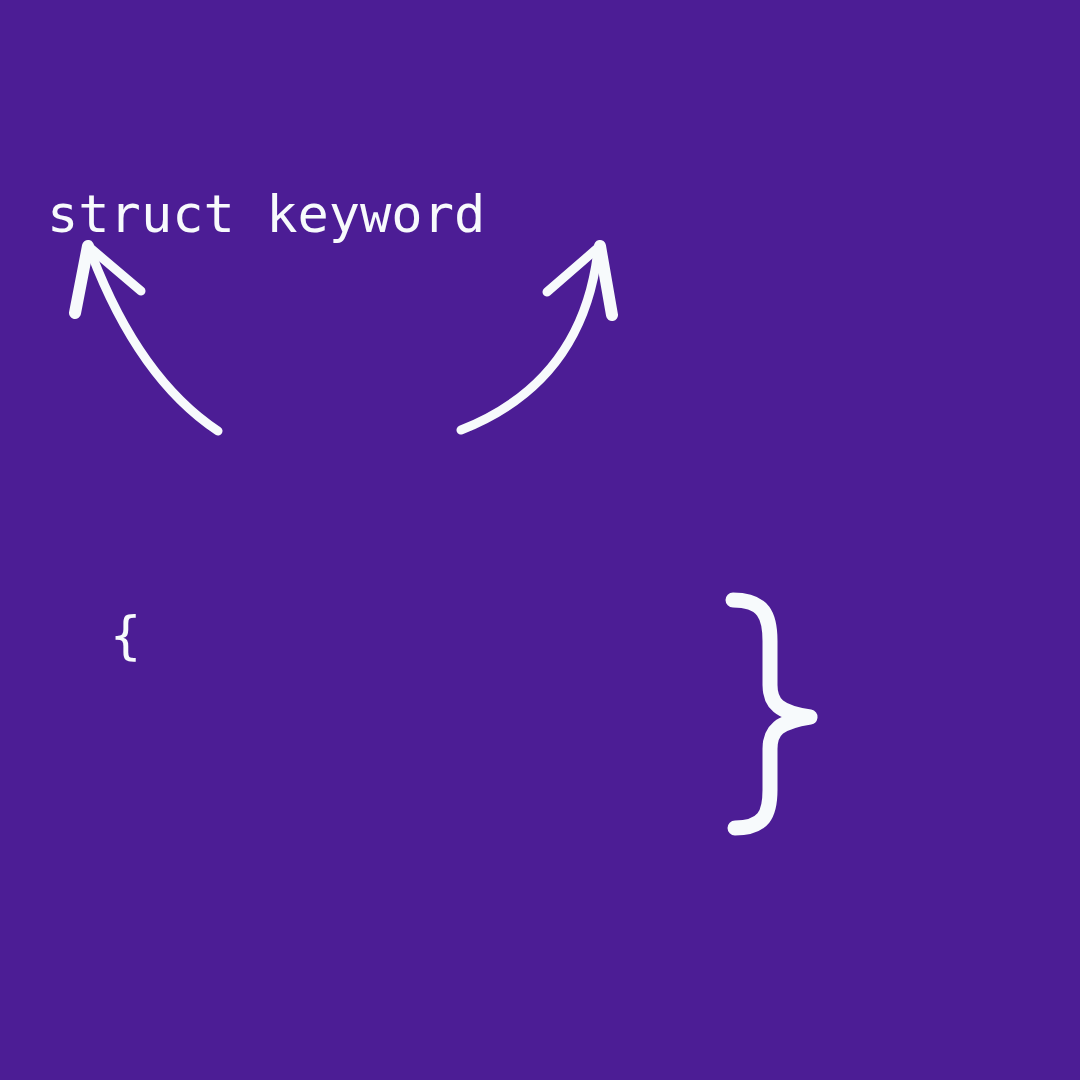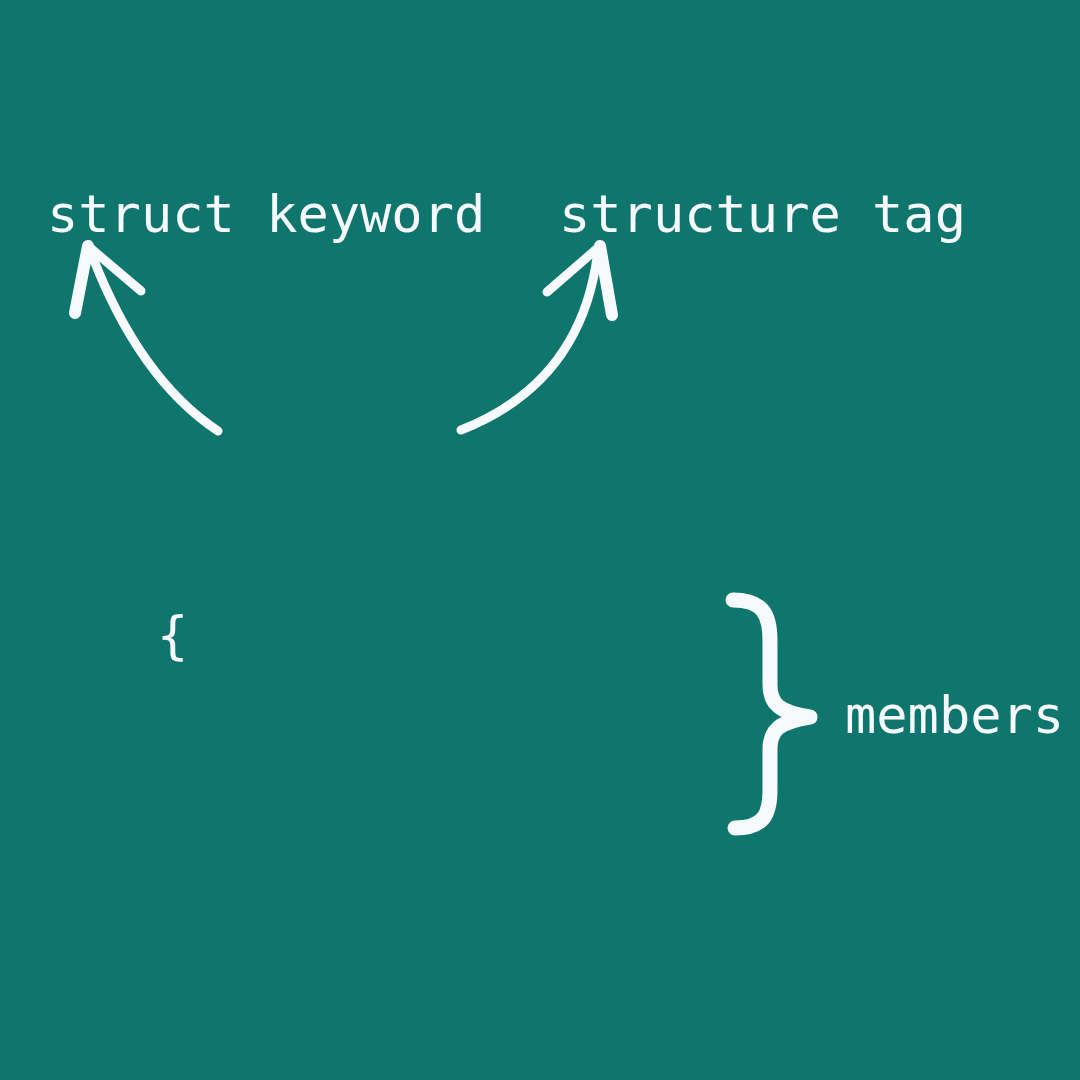--- a/index.html
+++ b/index.html
@@ -5,24 +5,23 @@
   html, body {
     margin: 0;
     padding: 0;
     background: #091a27;
   }
   .stage {
     position: relative;
     width: 1080px;
     height: 1080px;
     overflow: hidden;
-    background: #0f766e;
+    background: #4c1d95;
     font-family: "DejaVu Sans Mono", "Liberation Mono", monospace;
     color: #f7fafc;
-    text-align: center;
   }
   .label {
     position: absolute;
     font-size: 52px;
     line-height: 52px;
     white-space: pre;
     color: #f7fafc;
   }
   .label-struct-keyword { left: 47px;  top: 188px; }
   .label-structure-tag  { left: 559px; top: 188px; }
@@ -51,21 +50,20 @@
     stroke-linejoin: round;
   }
 </style>
 </head>
 <body>
 
 <div class="stage">
 
   <div class="label label-struct-keyword">struct keyword</div>
 
-  <div class="label label-structure-tag">structure tag</div>
 
   <svg class="overlay-svg" viewBox="0 0 1080 1080">
 
     <g>
       <path class="stroke-white" stroke-width="9" d="M 218 431 Q 138 378 90 250"></path>
       <path class="stroke-white" stroke-width="12" d="M 88 246 L 75 313"></path>
       <path class="stroke-white" stroke-width="9" d="M 88 246 L 141 291"></path>
     </g>
 
     <g>
@@ -86,15 +84,14 @@
   </svg>
 
   <div class="code-block">
     <div class="code-line">{</div>
     
     
     
     
   </div>
 
-  <div class="label label-members">members</div>
 
 </div>
 
 </body></html>

